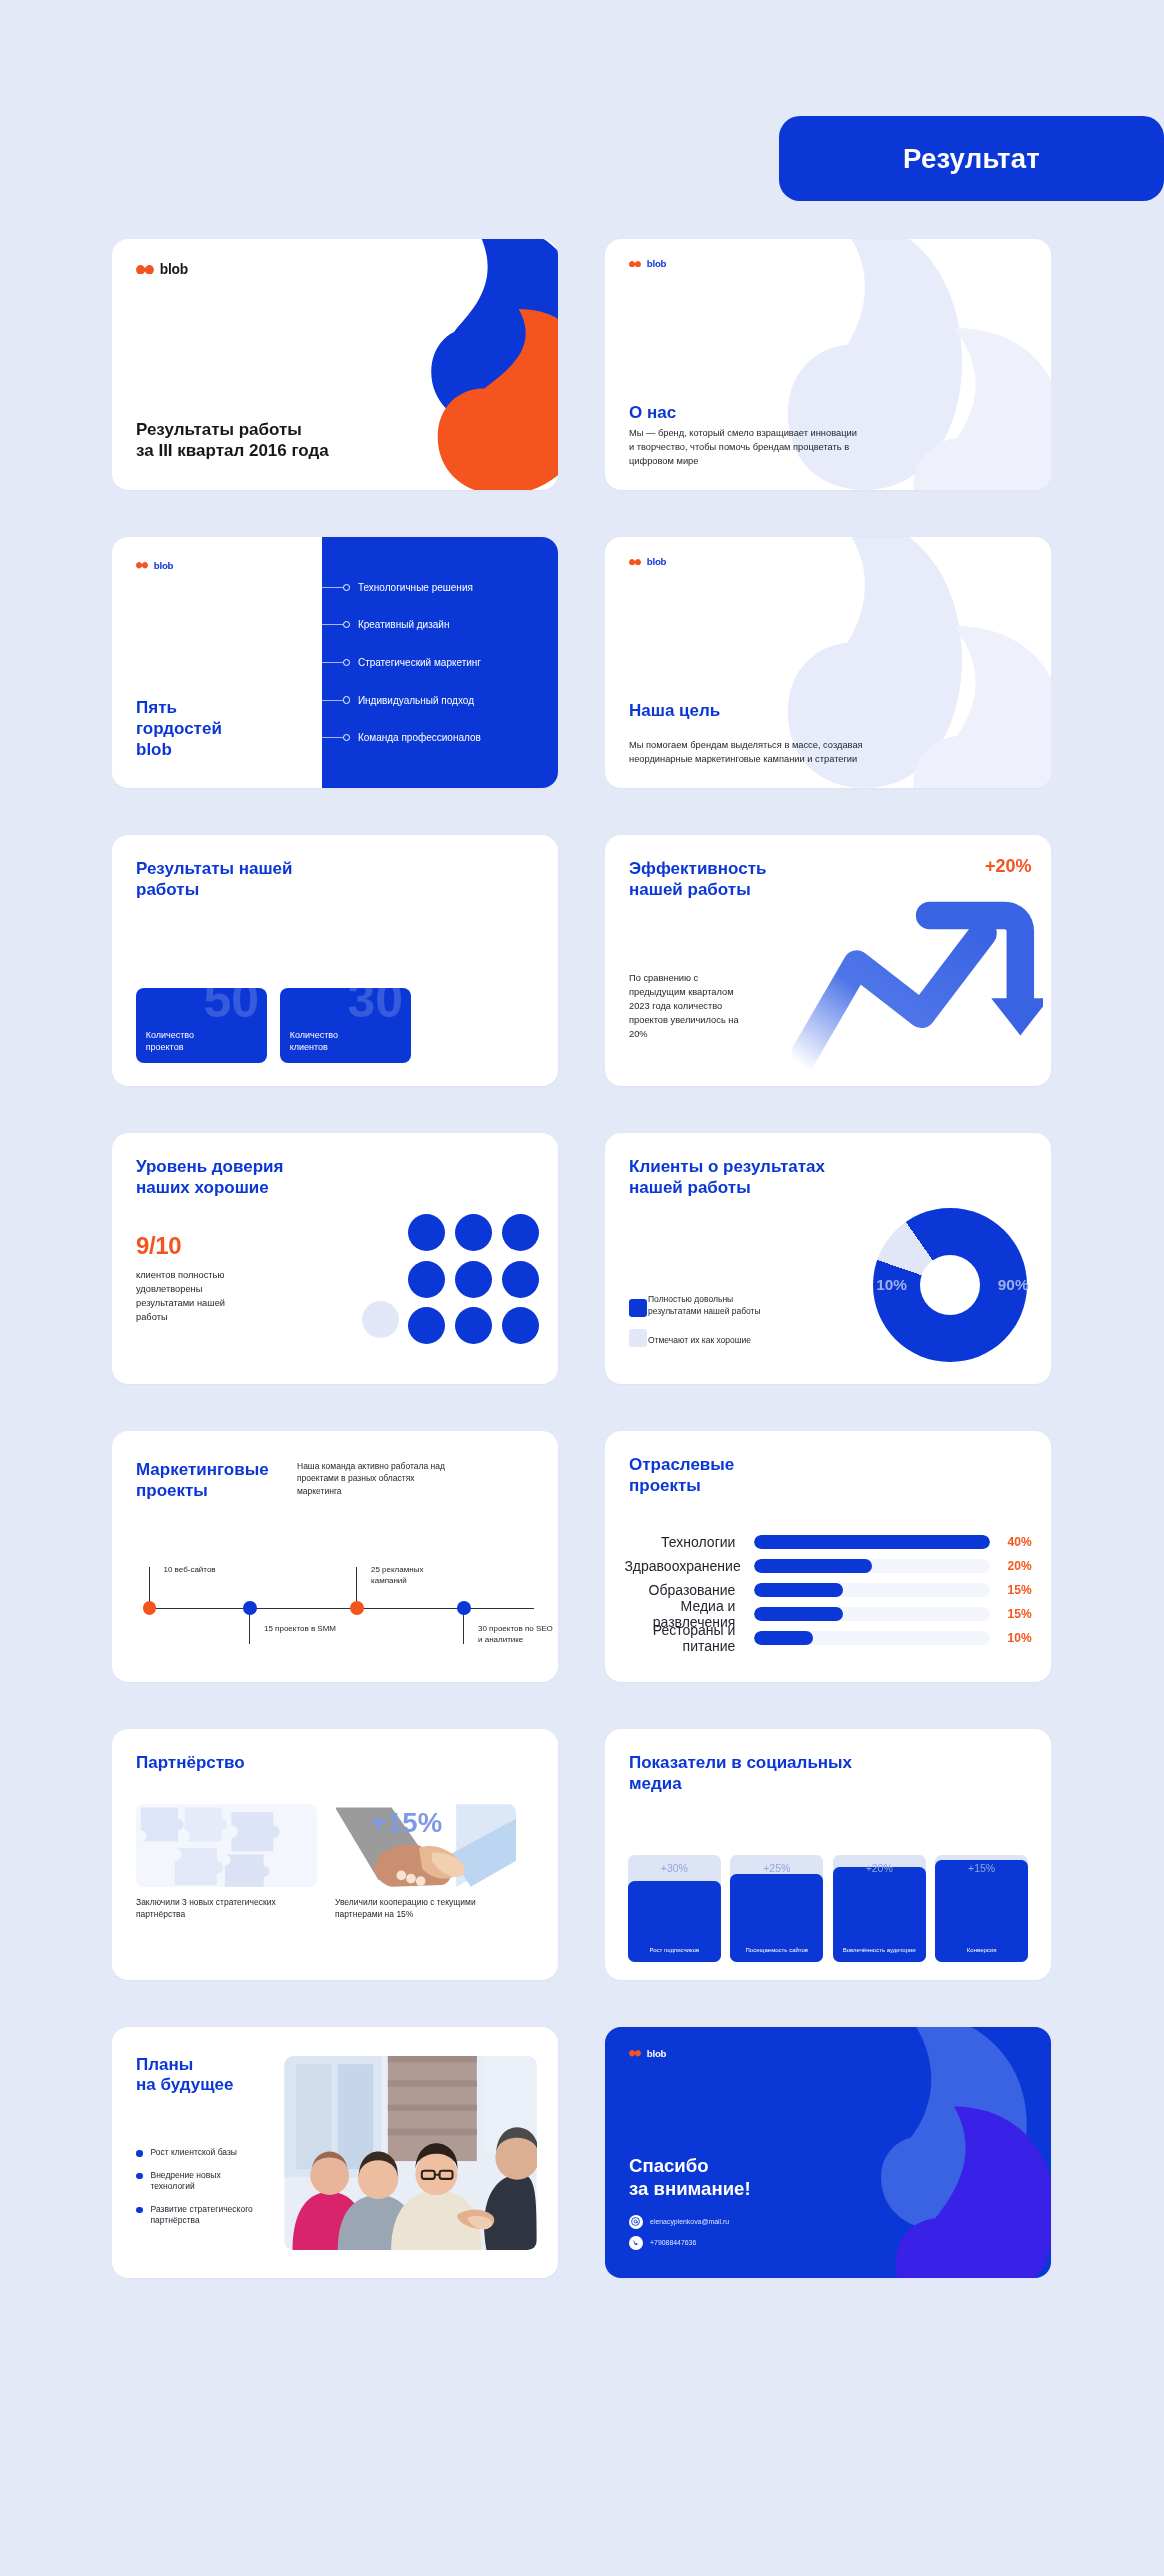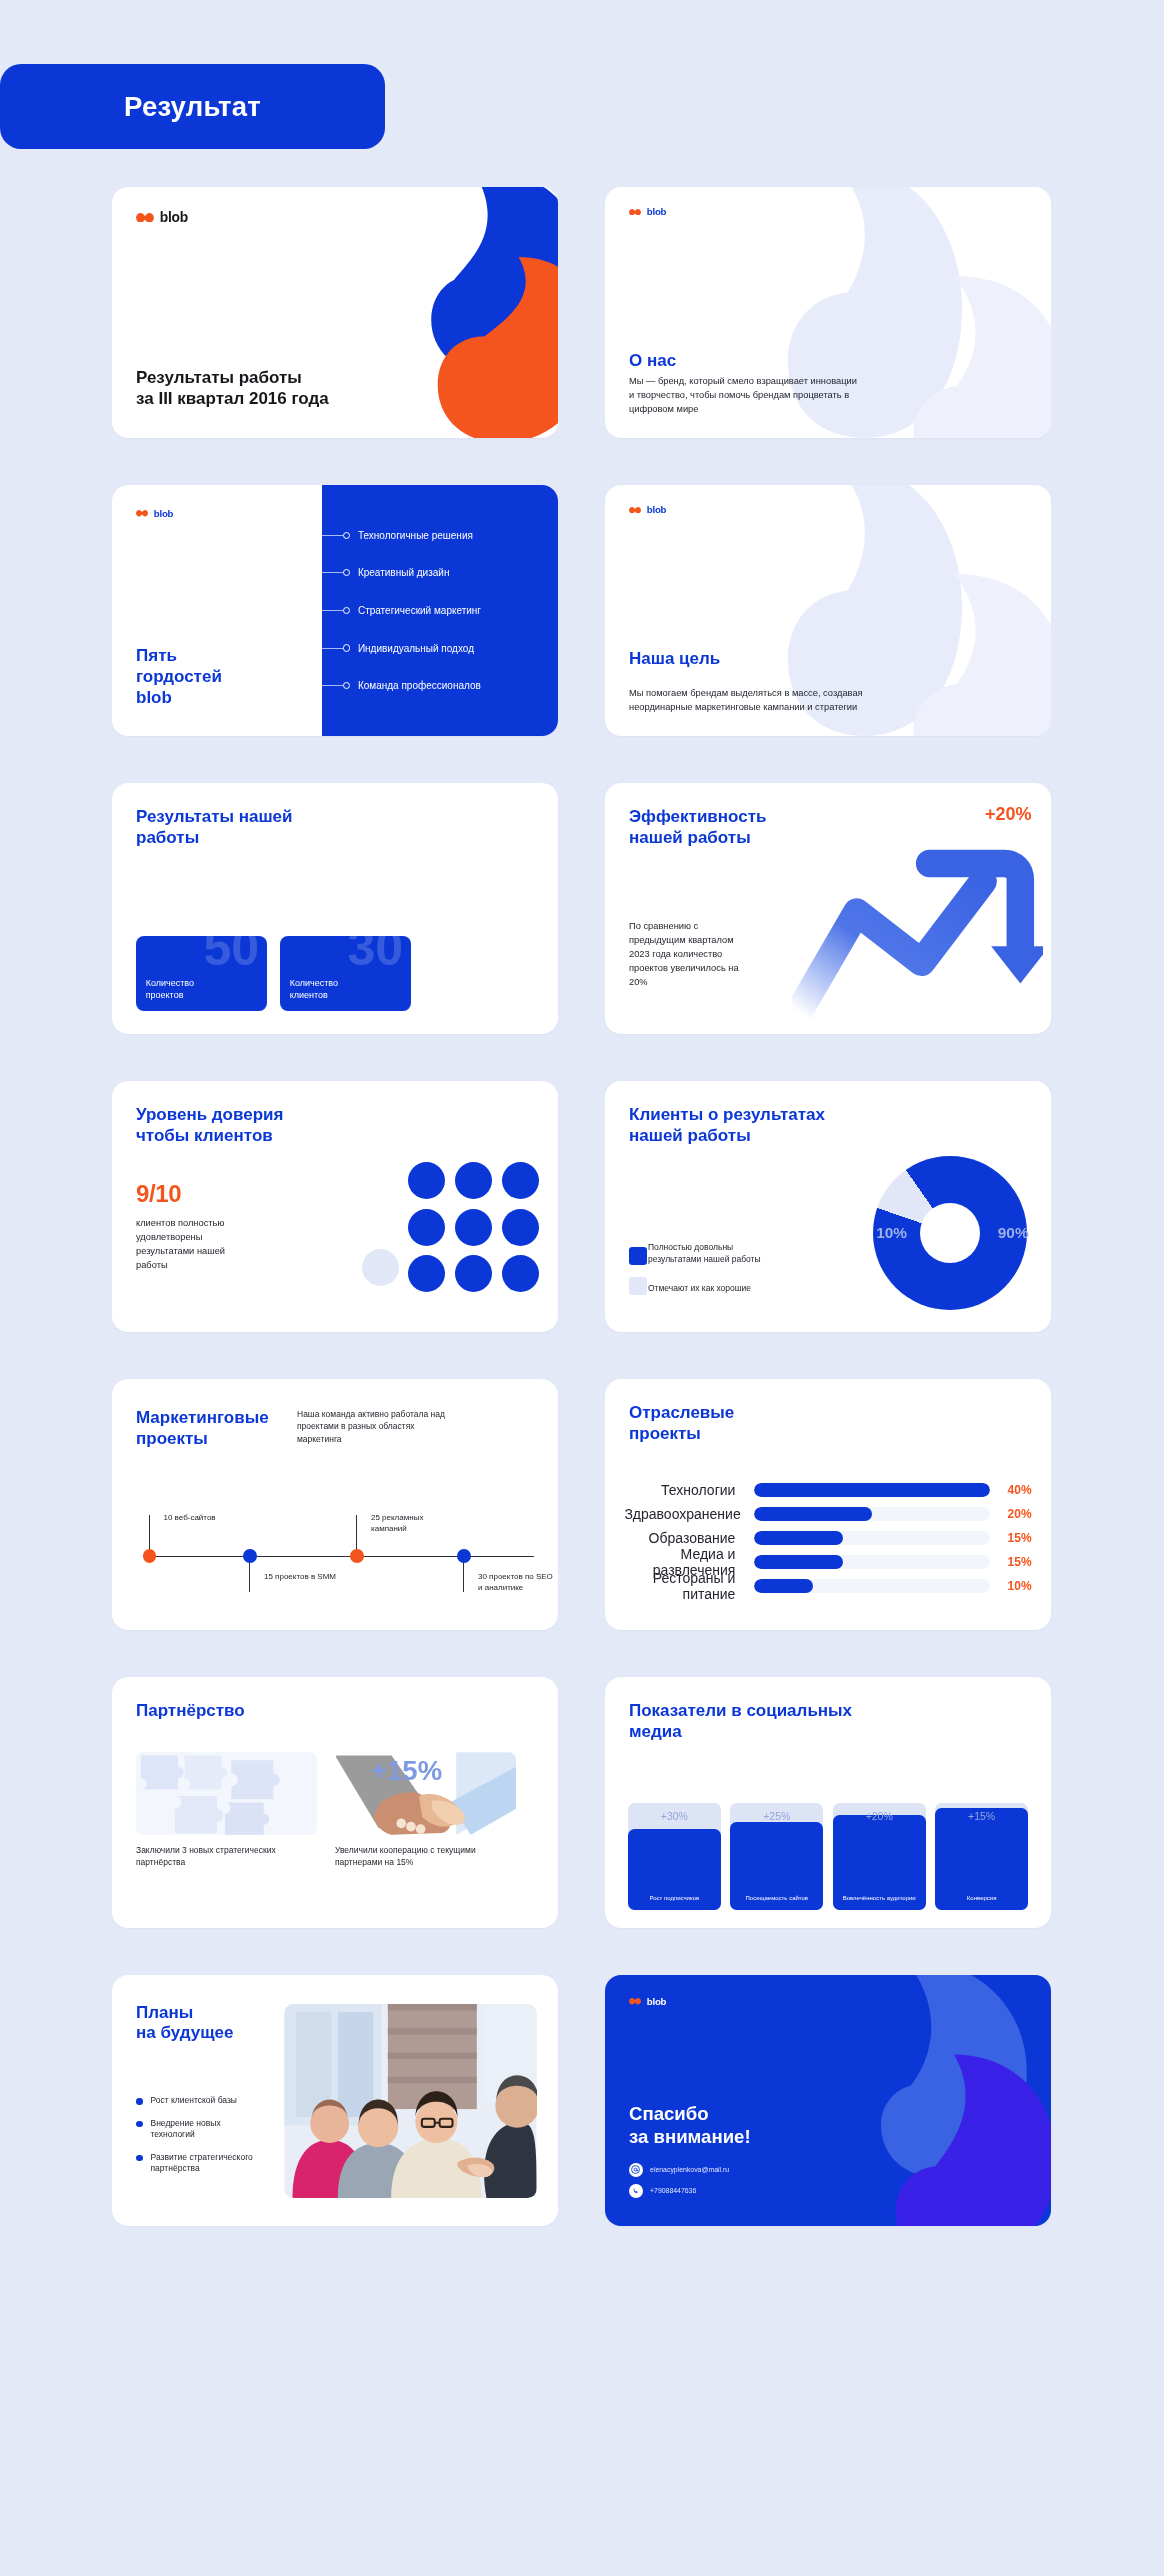--- a/index.html
+++ b/index.html
@@ -5,21 +5,21 @@
   * { box-sizing: border-box; margin: 0; padding: 0; }
   body {
     width: 1164px;
     background: #e4e9f7;
     font-family: "Liberation Sans", sans-serif;
     -webkit-font-smoothing: antialiased;
   }
   .page { width: 1164px; min-height: 2576px; position: relative; padding: 0 0 49px; }
 
   
-  .header-wrap { display: flex; justify-content: flex-start; padding-top: 64px; }
+  .header-wrap { display: flex; justify-content: flex-end; padding-top: 116px; }
   .badge {
     width: 385px; height: 85px; background: #0A37D6; border-radius: 21px;
     display: flex; align-items: center; justify-content: center;
   }
   .badge span { color: #fff; font-size: 27.5px; font-weight: bold; letter-spacing: 0.2px; }
 
   
   .grid {
     width: 940px; margin: 0 auto; padding-top: 38px;
     display: grid; grid-template-columns: 446px 446px; gap: 47px 47px;
@@ -305,21 +305,21 @@
         <path d="M8 202 L80 78 L160 140 L236 40" stroke="url(#ag)" stroke-width="34" fill="none" stroke-linecap="round" stroke-linejoin="round"></path>
         <path d="M170 18 L262 18 C274 18 282 26 282 38 L282 132" stroke="#3a63e4" stroke-width="34" fill="none" stroke-linecap="round" stroke-linejoin="round"></path>
         <path d="M246 120 L282 166 L318 120 Z" fill="#3a63e4"></path>
       </svg>
       <div class="body-txt">По сравнению с предыдущим кварталом 2023 года количество проектов увеличилось на 20%</div>
     </div>
 
     <div class="card c7">
       <div class="h-blue">
         <div>Уровень доверия</div>
-        <div>чтобы клиентов</div>
+        <div>наших хорошие</div>
       </div>
       <div class="score">9/10</div>
       <div class="body-txt">клиентов полностью удовлетворены результатами нашей работы</div>
       <div class="dots">
         <div class="dot"></div>
         <div class="dot"></div>
         <div class="dot"></div>
         <div class="dot"></div>
         <div class="dot"></div>
         <div class="dot"></div>

